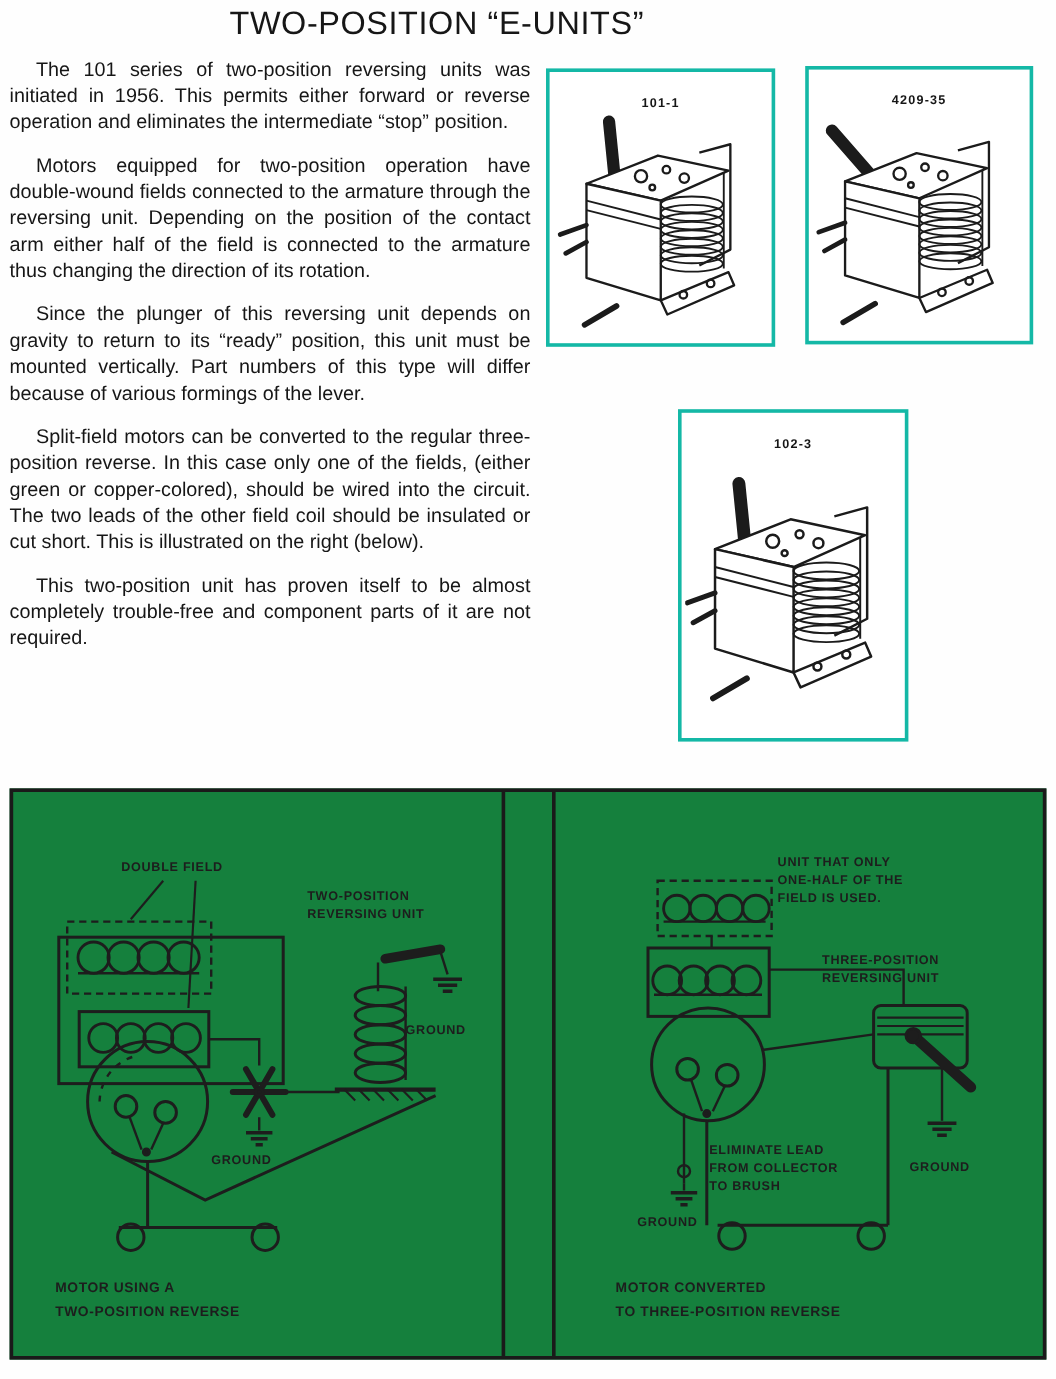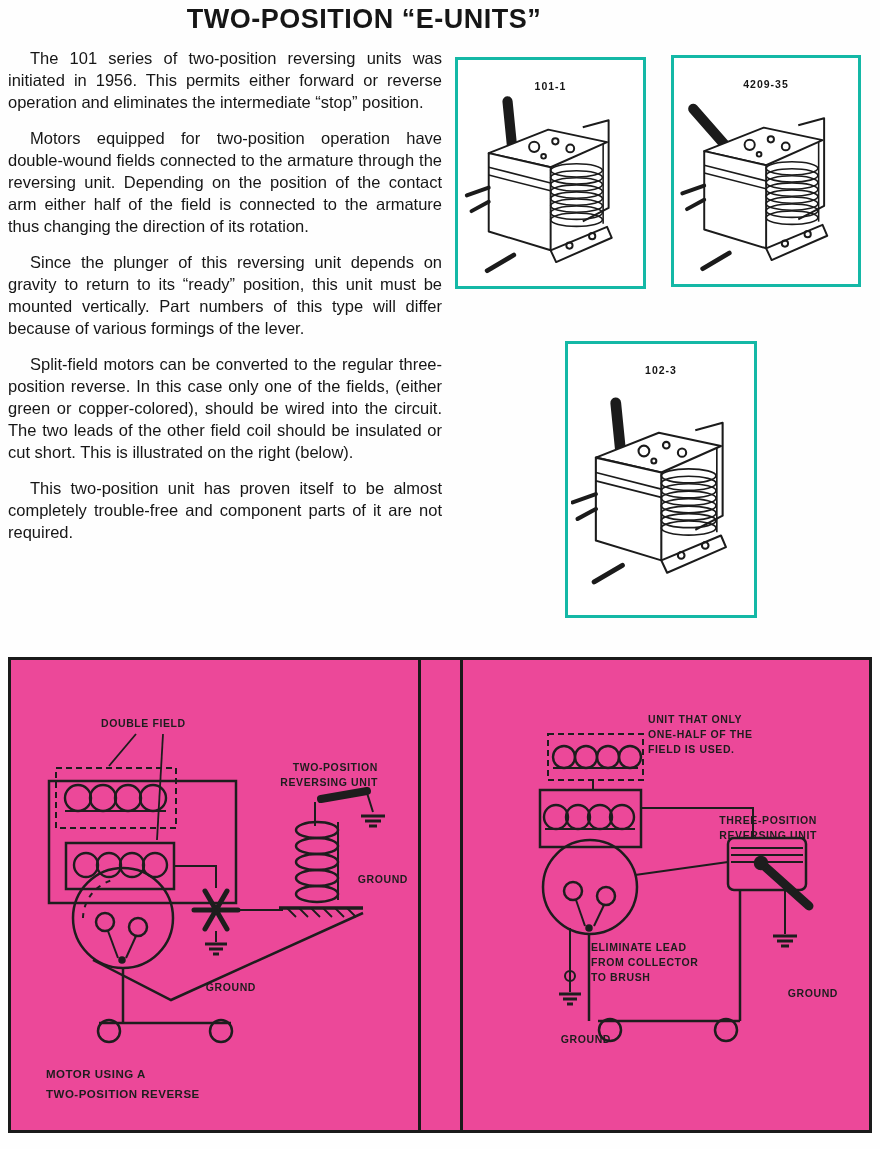--- a/index.html
+++ b/index.html
@@ -1,40 +1,40 @@
 <!DOCTYPE html>
 <html><head>
 <meta charset="utf-8">
 <style>
   html,body{margin:0;padding:0;background:#ffffff;}
   .page{position:relative;width:880px;height:1149px;background:#fefefe;color:#161616;
         font-family:"Liberation Sans",sans-serif;overflow:hidden;}
   .title{position:absolute;top:4px;left:0;width:728px;text-align:center;
-         font-size:27px;font-weight:bold;letter-spacing:.5px;}
+         font-size:27px;font-weight:normal;letter-spacing:.5px;}
   .textcol{position:absolute;left:8px;top:47px;width:434px;font-size:16.5px;
            line-height:22px;text-align:justify;}
   .textcol p{margin:0 0 14px 0;text-indent:22px;}
   .figbox{position:absolute;border:3px solid #14b8a6;background:#fff;}
   .flabel{position:absolute;top:20px;left:0;width:100%;text-align:center;
           font-weight:bold;font-size:10.5px;letter-spacing:1px;}
   .figbox svg{position:absolute;}
   #box1{left:455px;top:57px;width:185px;height:226px;}
   #box2{left:671px;top:55px;width:184px;height:226px;}
   #box3{left:565px;top:341px;width:186px;height:271px;}
   .panel{position:absolute;left:8px;top:657px;width:858px;height:470px;
-         border:3px solid #1a1a1a;background:#ec4899;}
+         border:3px solid #1a1a1a;background:#15803d;}
   .vline{position:absolute;top:0;bottom:0;width:3px;background:#1a1a1a;}
   #vl1{left:407px}  #vl2{left:449px}
   .dia{position:absolute;top:0;height:470px;}
   #diaL{left:0;width:407px;}
   #diaR{left:452px;width:406px;}
   .dia svg{position:absolute;left:0;top:0;}
   .lbl{position:absolute;font-weight:bold;font-size:10.5px;letter-spacing:.6px;
        line-height:15px;white-space:pre-line;color:#1d1d1d;}
-  .ctr{text-align:right;margin-top:20px;}
+  .ctr{text-align:left;}
   .cap{font-size:11.5px;letter-spacing:.5px;line-height:20px;}
 </style>
 </head>
 <body>
 
 <svg width="0" height="0" style="position:absolute" aria-hidden="true">
   <defs>
     <g id="eunit" stroke="#1b1b1b" fill="none" stroke-width="2.5" stroke-linejoin="round">
       <path d="M150,45 L183,36 L183,148 L150,165" fill="#fff"></path>
       <path d="M30,78 L106,48 L181,64 L109,96 Z" fill="#fff"></path>
@@ -218,21 +218,23 @@
         <path d="M277,230 V361" stroke-width="2.5"></path>
         <path d="M135,361 H277" stroke-width="2.5"></path>
         <circle cx="147" cy="370" r="11"></circle>
         <circle cx="263" cy="370" r="11"></circle>
       </svg>
       <div class="lbl" style="left:185px;top:52px;width:130px">UNIT THAT ONLY
 ONE-HALF OF THE
 FIELD IS USED.</div>
       <div class="lbl ctr" style="left:222px;top:133px;width:132px">THREE-POSITION
 REVERSING UNIT</div>
-      <div class="lbl" style="left:128px;top:280px;width:120px">ELIMINATE LEAD
+      <div class="lbl" style="left:128px;top:292px;width:120px">ELIMINATE LEAD
 FROM COLLECTOR
 TO BRUSH</div>
       <div class="lbl ctr" style="left:68px;top:352px;width:80px">GROUND</div>
       <div class="lbl ctr" style="left:295px;top:306px;width:80px">GROUND</div>
+      <div class="lbl cap" style="left:50px;top:404px;width:310px">MOTOR CONVERTED
+TO THREE-POSITION REVERSE</div>
     </div>
   </div>
 
 </div>
 
 </body></html>

